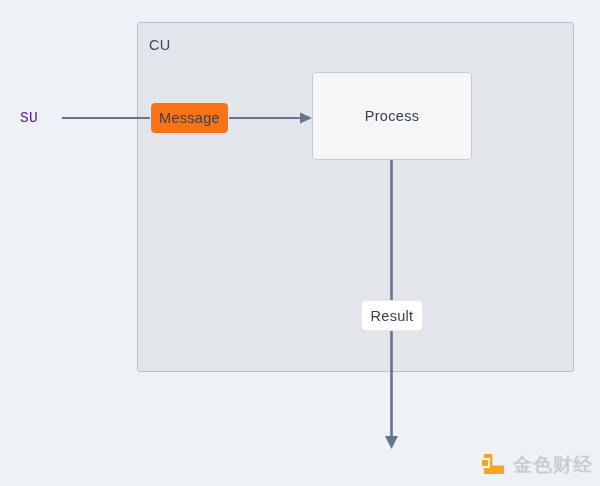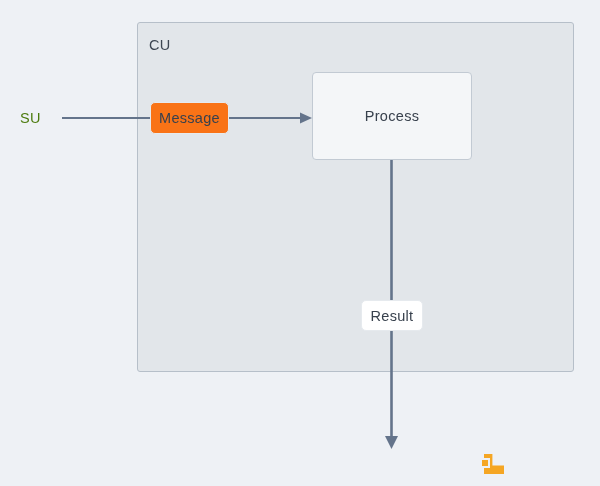--- a/index.html
+++ b/index.html
@@ -36,21 +36,22 @@
     box-sizing: border-box;
     display: flex;
     align-items: center;
     justify-content: center;
     color: #38414d;
     white-space: nowrap;
   }
   .plain-label {
     font-size: 14.5px;
     letter-spacing: 0.4px;
-    color: #4d7c0f;
+    color: #4c1d95;
+    font-family: Liberation Mono, monospace;
   }
   
   #node-su {
     left: 20px;
     top: 106px;
     width: 50px;
     height: 24px;
     justify-content: flex-start;
   }
   
@@ -187,15 +188,16 @@
 
   <div class="node" id="node-result">Result</div>
 
   <div class="node" id="node-process">Process</div>
 
   <div id="watermark">
     <div id="watermark-logo">
       <div class="wm-block-main"></div>
       <div class="wm-block-dot"></div>
     </div>
+    <div id="watermark-text">金色财经</div>
   </div>
 
 </div>
 
 </body></html>

